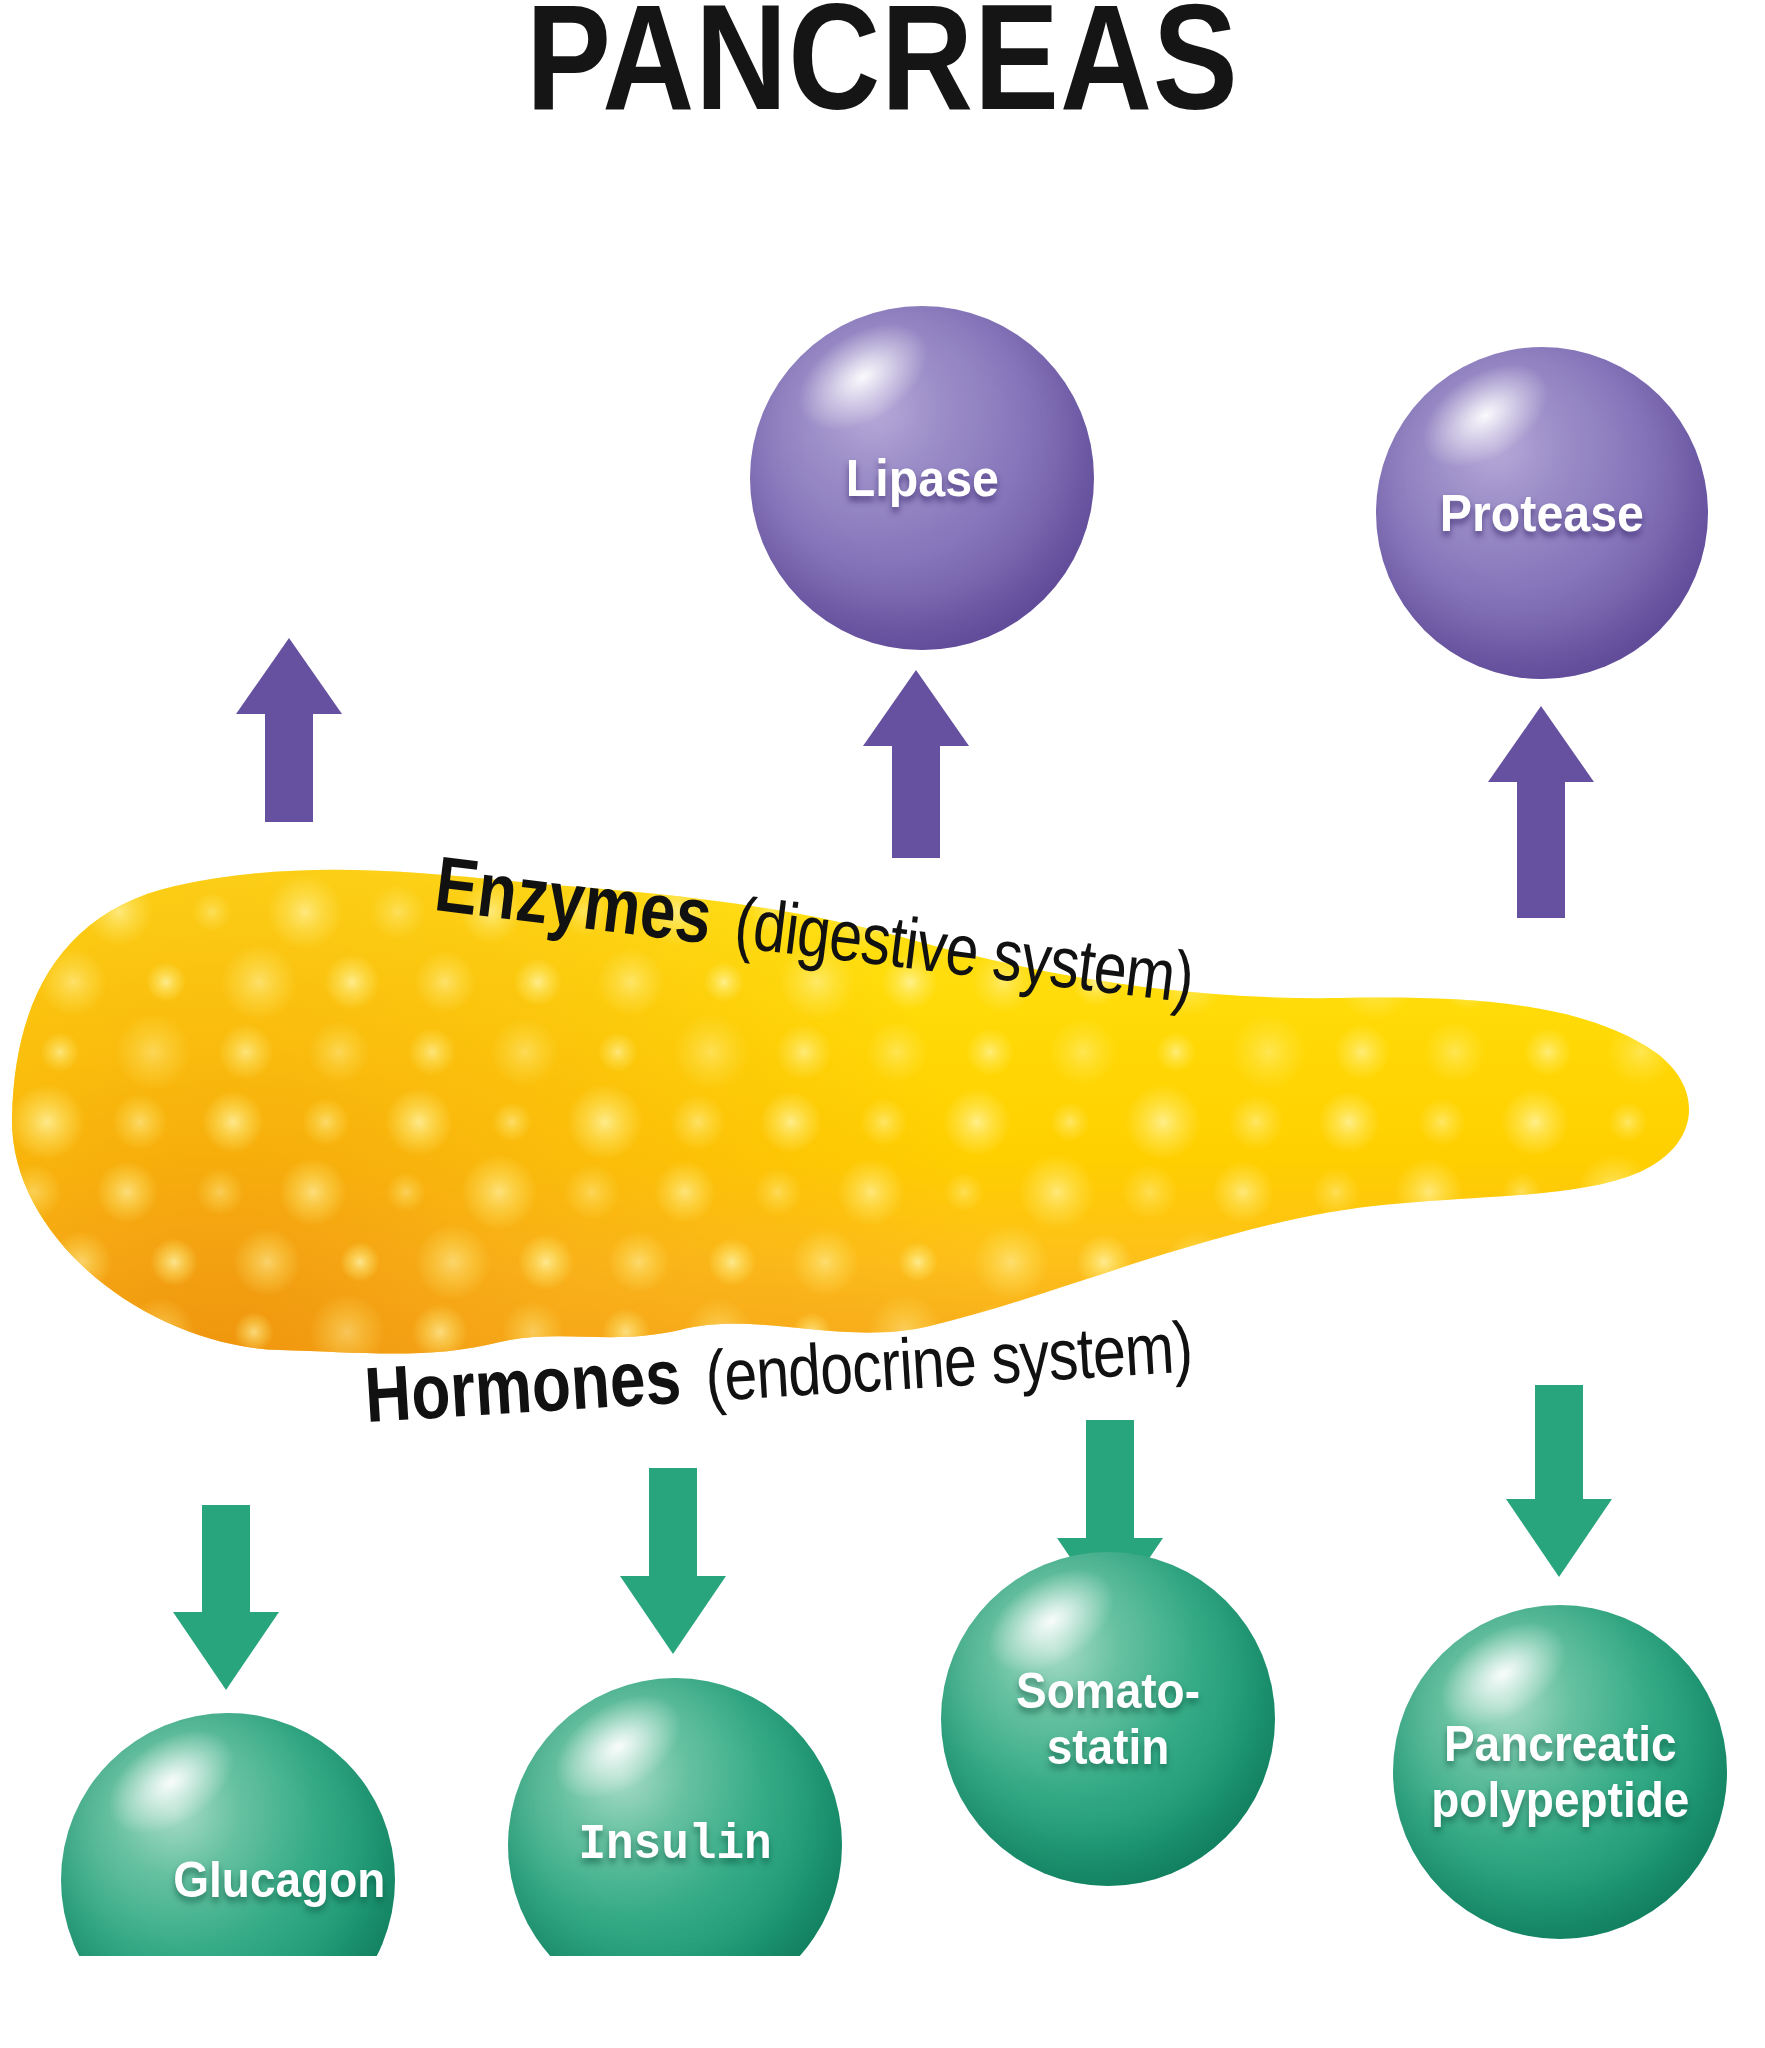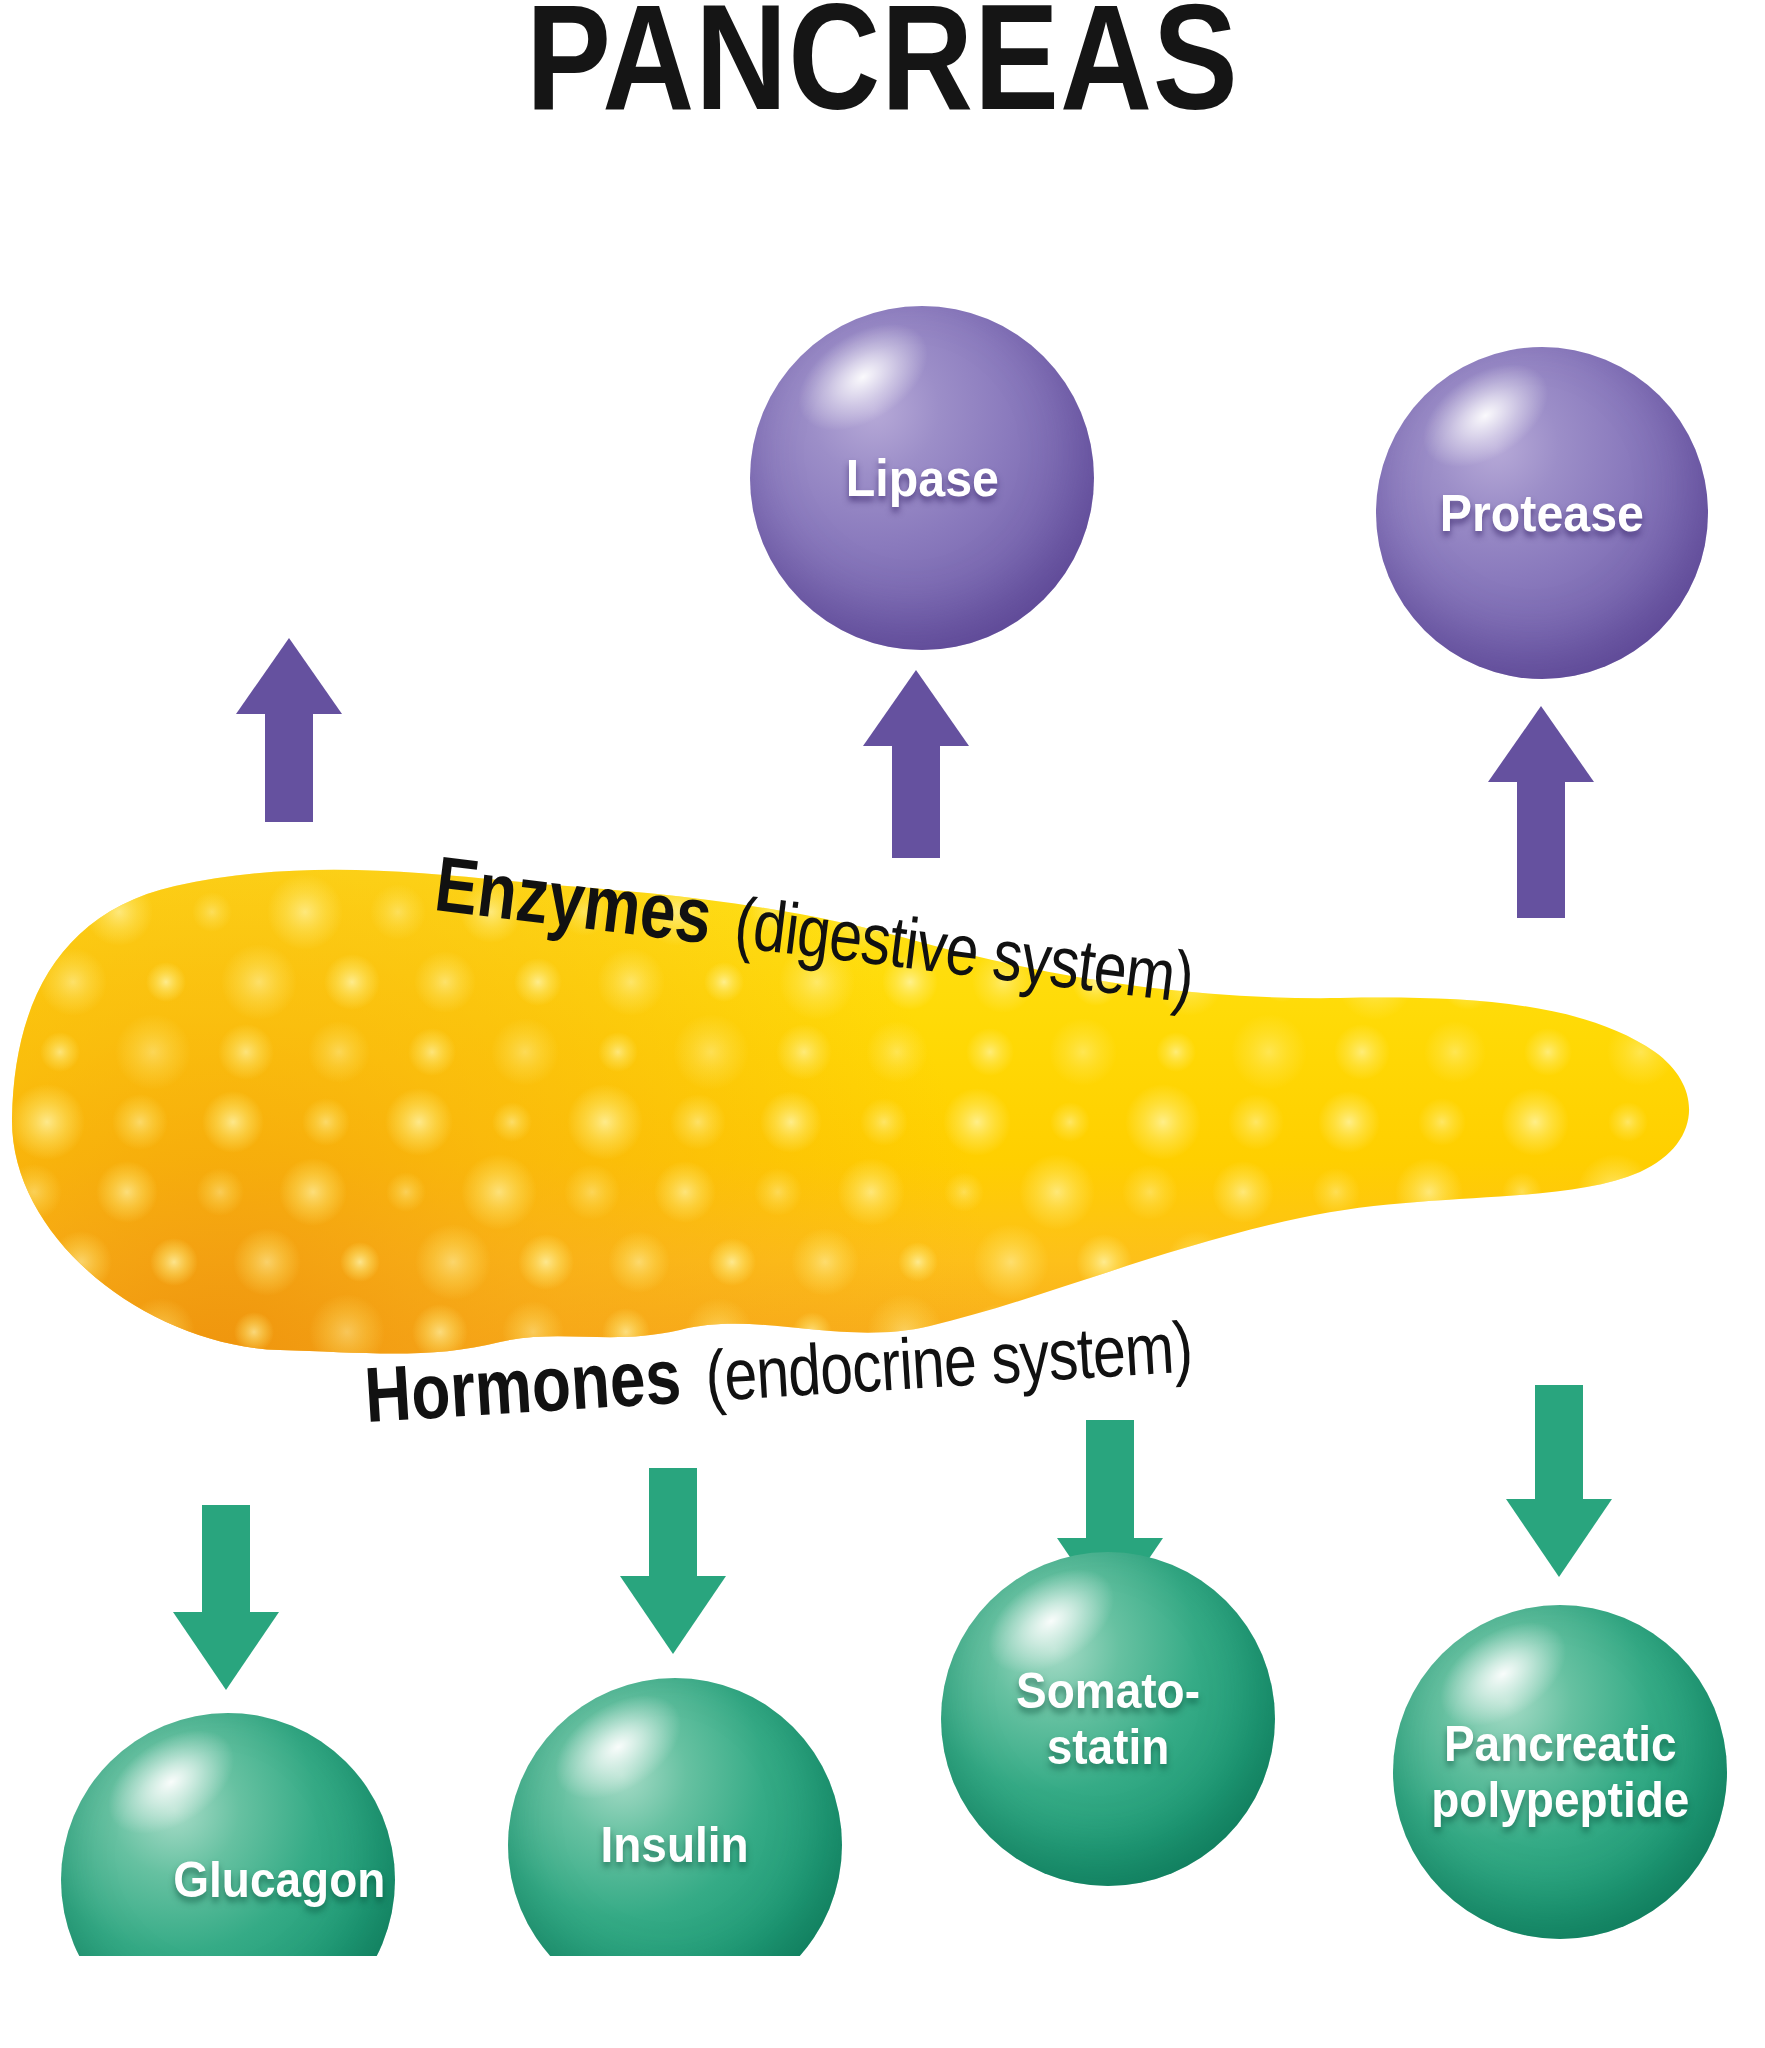--- a/index.html
+++ b/index.html
@@ -289,21 +289,21 @@
   </div>
   <div class="arrow down" style="left:1506px;top:1385px;height:192px;">
     <div class="shaft"></div>
     <div class="tri"></div>
   </div>
 
   <div class="bubble green" style="left:61px;top:1713px;width:334px;height:334px;justify-content:flex-end;">
     <span class="shine"></span>
     <span class="blabel">Glucagon</span>
   </div>
-  <div class="bubble green" style="left:508px;top:1678px;width:334px;height:334px;">
+  <div class="bubble green" style="left:508px;top:1678px;width:334px;height:334px;font-family:Liberation Mono, monospace;">
     <span class="shine"></span>
     <span class="blabel">Insulin</span>
   </div>
   <div class="bubble green" style="left:941px;top:1552px;width:334px;height:334px;">
     <span class="shine"></span>
     <span class="blabel">Somato-
 statin</span>
   </div>
   <div class="bubble green" style="left:1393px;top:1605px;width:334px;height:334px;justify-content:center;">
     <span class="shine"></span>

